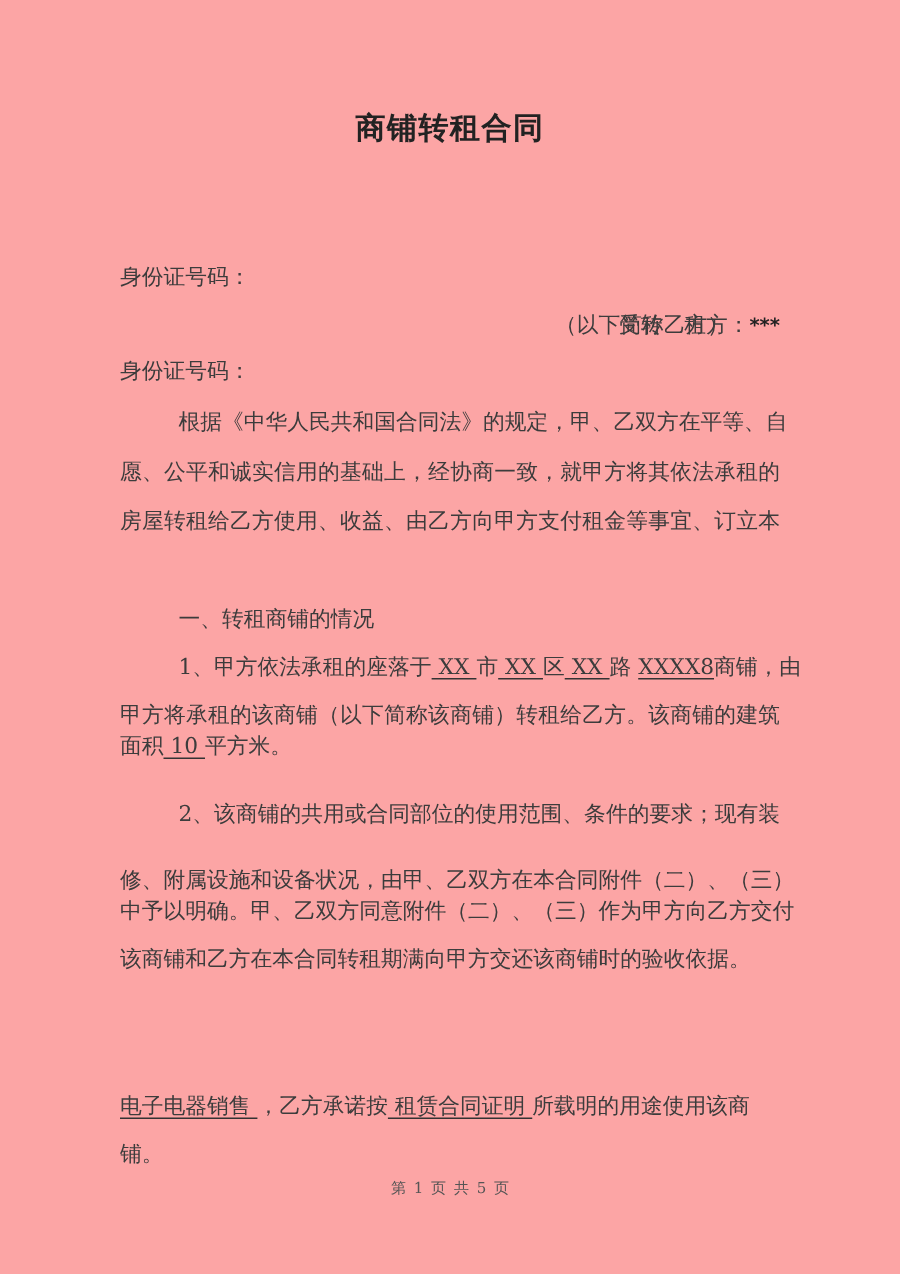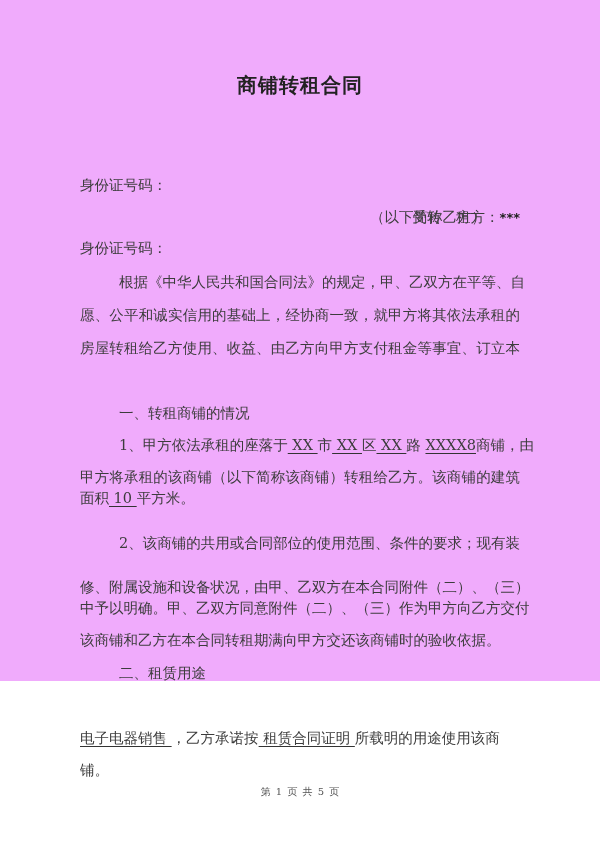--- a/index.html
+++ b/index.html
@@ -11,22 +11,22 @@
       width: 600px;
       height: 849px;
       position: relative;
       overflow: hidden;
       font-family: "DejaVu Serif", "Liberation Serif", serif;
       color: #3a3a3a;
     }
     .page {
       position: absolute;
       left: 0; top: 0;
-      width: 600px; height: 681px;
-      background: #f0abfc;
+      width: 600px; height: 849px;
+      background: #fca5a5;
     }
     .title {
       position: absolute;
       left: 0; right: 0;
       top: 72px;
       text-align: center;
       font-size: 20px;
       font-weight: bold;
       color: #222;
       letter-spacing: 1px;
@@ -96,21 +96,20 @@
   <div class="line justify" style="top:467px;">甲方将承租的该商铺（以下简称该商铺）转租给乙方。该商铺的建筑</div>
   <div class="line" style="top:488px;">
     <span>面积</span><span class="u"> 10 </span><span>平方米。</span>
   </div>
 
   <div class="line indent justify" style="top:533px;">2、该商铺的共用或合同部位的使用范围、条件的要求；现有装</div>
   <div class="line justify" style="top:566px;margin-top:11px;">修、附属设施和设备状况，由甲、乙双方在本合同附件（二）、（三）</div>
   <div class="line justify" style="top:598px;">中予以明确。甲、乙双方同意附件（二）、（三）作为甲方向乙方交付</div>
   <div class="line" style="top:630px;">该商铺和乙方在本合同转租期满向甲方交还该商铺时的验收依据。</div>
 
-  <div class="line indent" style="top:663px;">二、租赁用途</div>
 
   <div class="line" style="top:728px;">
     <span class="u">电子电器销售 </span><span>，乙方承诺按</span><span class="u"> 租赁合同证明 </span><span>所载明的用途使用该商</span>
   </div>
   <div class="line" style="top:760px;">铺。</div>
 
   <div class="footer">第 1 页 共 5 页</div>
 </div>
 
 </body></html>

